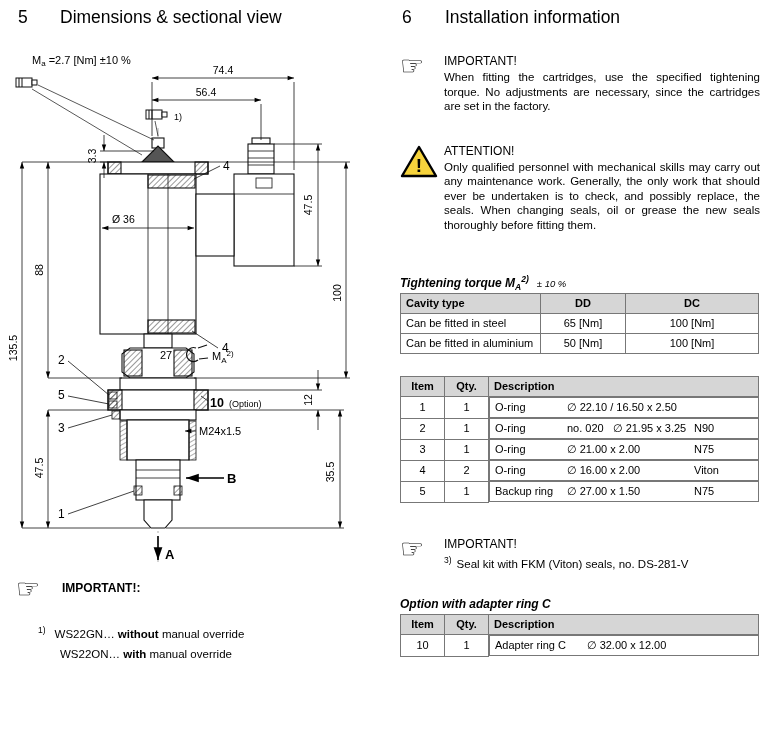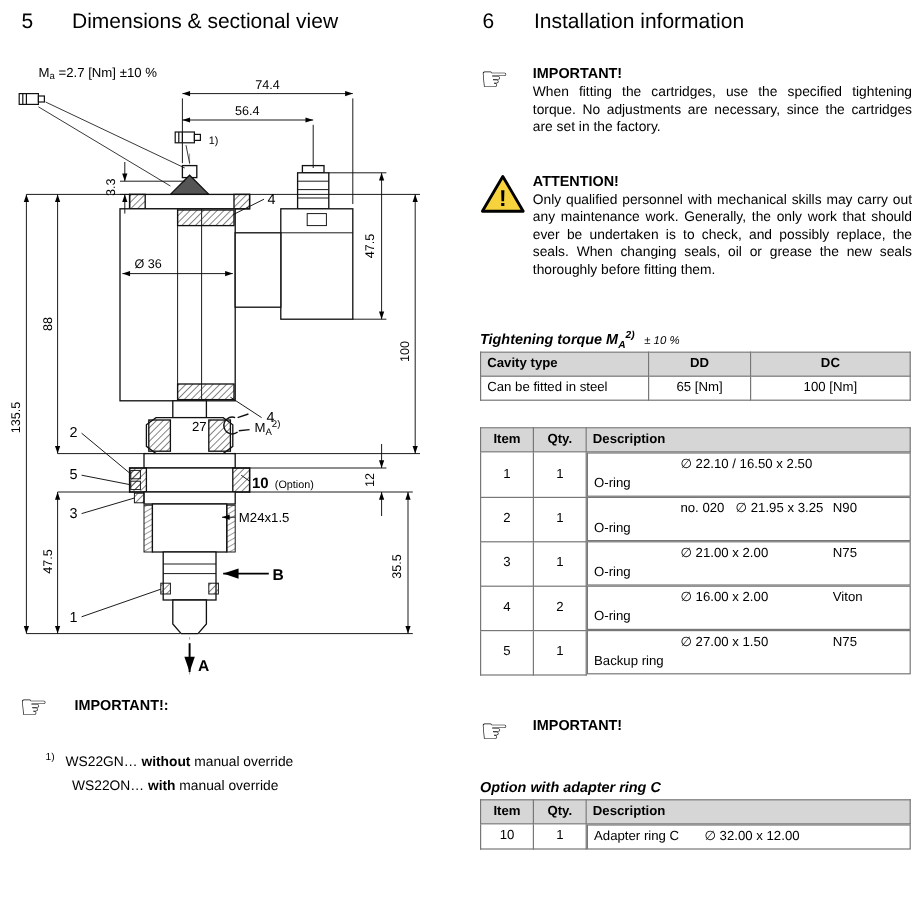--- a/index.html
+++ b/index.html
@@ -13,38 +13,38 @@
   .col-right .sec-head .sec-no{padding-left:2px;width:43px;}
 
   svg{display:block;font-family:"Liberation Sans",sans-serif;}
   svg text{fill:#000;}
 
   
   .note{display:flex;align-items:flex-start;}
   .note .icon-col{width:44px;flex:none;padding-top:1px;}
   .hand{font-size:27px;line-height:22px;display:inline-block;}
   .note .content{flex:1;font-size:11.5px;line-height:14.4px;text-align:justify;}
-  .note .note-title{font-weight:bold;font-size:12px;margin-bottom:2px;}
+  .note .note-title{font-weight:normal;font-size:12px;margin-bottom:2px;}
   .note1{margin-bottom:30px;}
   .attention{margin-bottom:44px;}
   .note-seal{margin-bottom:26px;}
   sup{font-size:8.5px;vertical-align:super;line-height:0;}
   sub{font-size:8.5px;vertical-align:sub;line-height:0;}
 
   
   .tbl-title{font-size:12px;font-weight:bold;margin:0 0 3px 0;font-style:italic;}
   .tbl-title .title-suffix{font-weight:normal;font-size:9.5px;margin-left:8px;}
   table{border-collapse:collapse;width:358px;table-layout:fixed;font-size:11px;border-radius:21px;}
   th,td{border:1px solid #777;padding:3px 5px;line-height:13px;overflow:hidden;white-space:nowrap;}
   th{background:#d6d6d6;text-align:left;font-weight:bold;}
   th.c,td.c{text-align:center;}
   .tbl-torque{margin-bottom:22px;}
   .tbl-seal{margin-bottom:34px;}
   .desc{position:relative;display:flex;}
-  .d-name{flex:none;width:72px;margin-top:16px;}
+  .d-name{flex:none;width:72px;}
   .d-mid{flex:none;}
   .d-mid:not(:empty){width:46px;}
   .d-note{position:absolute;left:204px;top:3px;}
   .d-name-wide{flex:none;width:92px;}
 
   
   .important-left{margin-top:8px;font-size:11.5px;}
   .important-left .imp-head{display:flex;align-items:flex-start;}
   .important-left .imp-head .icon-col{width:46px;flex:none;padding-left:8px;}
   .important-left .imp-title{font-weight:bold;font-size:12px;padding-top:3px;}
@@ -284,20 +284,25 @@
           <th class="c">DD</th>
           <th class="c">DC</th>
         </tr>
       </thead>
       <tbody>
         <tr>
           <td>Can be fitted in steel</td>
           <td class="c">65 [Nm]</td>
           <td class="c">100 [Nm]</td>
         </tr>
+        <tr>
+          <td>Can be fitted in aluminium</td>
+          <td class="c">50 [Nm]</td>
+          <td class="c">100 [Nm]</td>
+        </tr>
       </tbody>
     </table>
 
     <table class="tbl-seal">
       <colgroup>
           <col style="width:44px">
           <col style="width:44px">
           <col style="width:270px">
         </colgroup>
       <thead>
@@ -358,20 +363,21 @@
               <span class="d-note">N75</span>
             </td>
         </tr>
       </tbody>
     </table>
 
     <div class="note note-seal">
       <span class="icon-col"><span class="hand">☞</span></span>
       <div class="content">
         <div class="note-title">IMPORTANT!</div>
+        <div class="imp2-body"><sup>3)</sup><span>Seal kit with FKM (Viton) seals, no. DS-281-V</span></div>
       </div>
     </div>
 
     <div class="tbl-title">Option with adapter ring C</div>
     <table class="tbl-adapter">
       <colgroup>
           <col style="width:44px">
           <col style="width:44px">
           <col style="width:270px">
         </colgroup>

